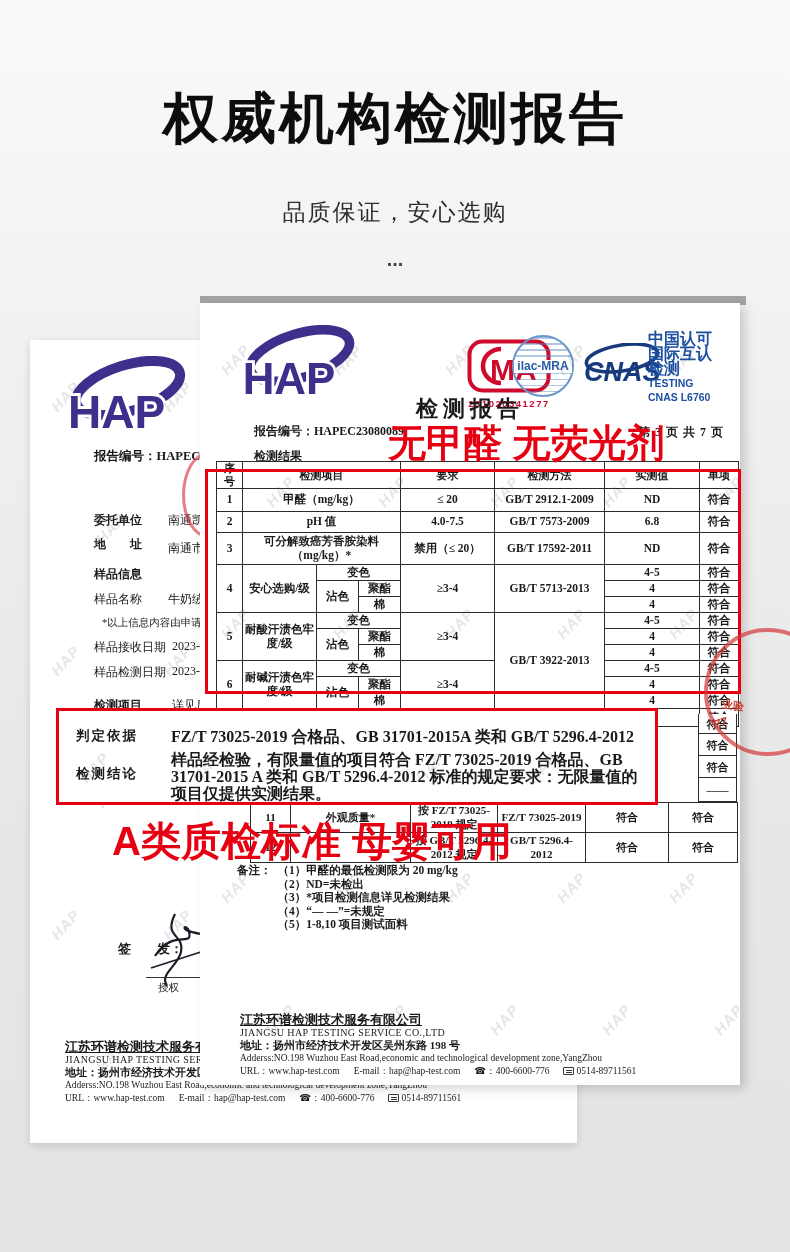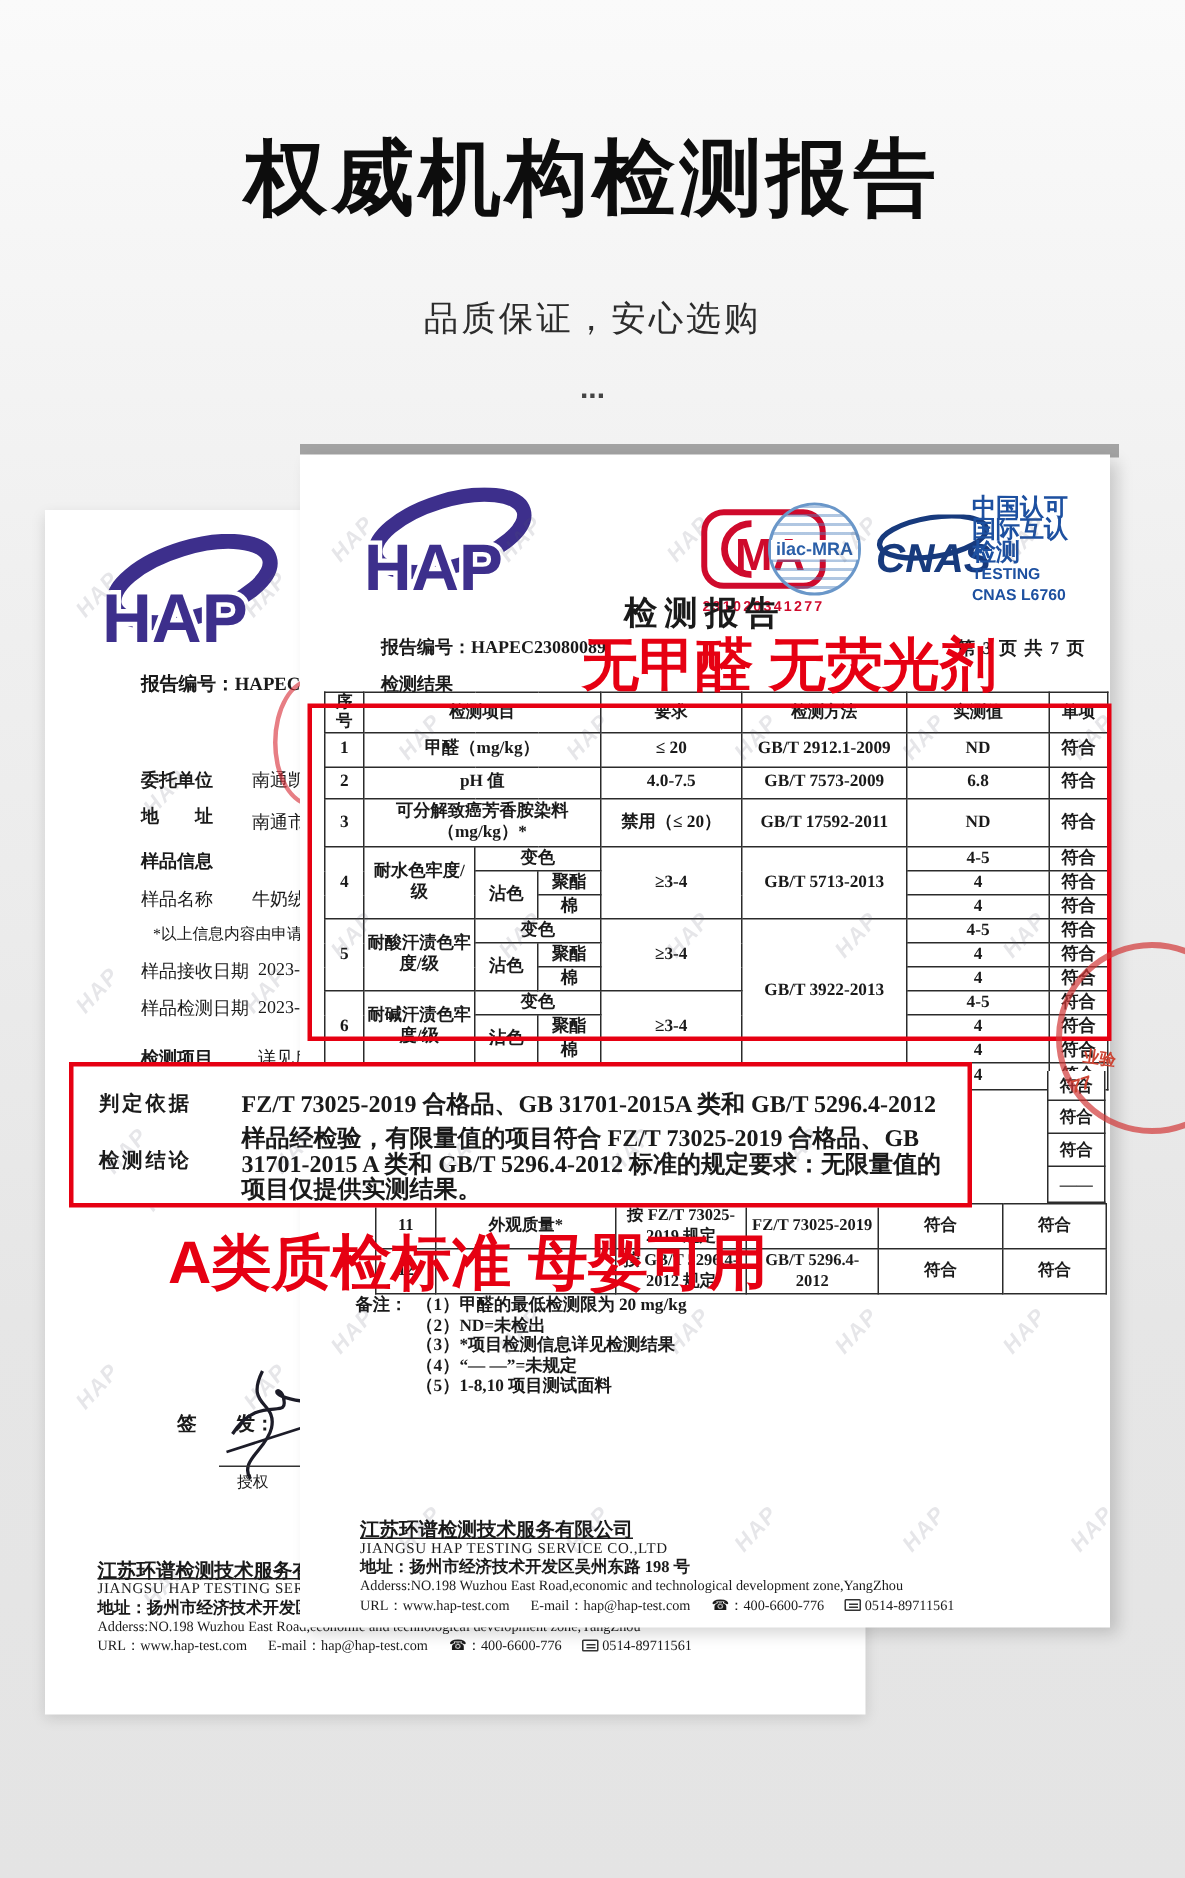--- a/index.html
+++ b/index.html
@@ -262,21 +262,21 @@
       <td>3</td>
           <td colspan="3">可分解致癌芳香胺染料（mg/kg）*</td>
       <td>禁用（≤ 20）</td>
           <td>GB/T 17592-2011</td>
       <td>ND</td>
           <td>符合</td>
     </tr>
 
     <tr class="rs">
       <td rowspan="3">4</td>
-      <td rowspan="3">耐水色牢度/级</td>
+      <td rowspan="3">安心选购/级</td>
       <td colspan="2">变色</td>
       <td rowspan="3">≥3-4</td>
       <td rowspan="3">GB/T 5713-2013</td>
       <td>4-5</td>
           <td>符合</td>
     </tr>
     <tr class="rs">
       <td rowspan="2">沾色</td>
       <td>聚酯</td>
       <td>4</td>
@@ -430,21 +430,21 @@
     <span class="wm" style="left: 175px; top: 708px;">HAP</span>
     <span class="wm" style="left: 287px; top: 708px;">HAP</span>
     <span class="wm" style="left: 399px; top: 708px;">HAP</span>
     <span class="wm" style="left: 511px; top: 708px;">HAP</span>
   </div>
 
 <div class="red-text" style="left:388px;top:406px;font-size:38px;margin-top:12px;">无甲醛 无荧光剂</div>
 
 <div class="red-box" style="left:205px;top:469px;width:536px;height:225px;"></div>
 
-<div class="red-box red-box2" style="left:46px;top:708px;width:602px;height:97px;">
+<div class="red-box red-box2" style="left:56px;top:708px;width:602px;height:97px;">
   <div class="verdict-lbl" style="left:17px;top:16px;">判定依据</div>
   <div class="verdict-txt" style="left:112px;top:17px;width:475px;">FZ/T 73025-2019 合格品、GB 31701-2015A 类和 GB/T 5296.4-2012</div>
   <div class="verdict-lbl" style="left:17px;top:54px;">检测结论</div>
   <div class="verdict-txt" style="left:112px;top:40px;width:478px;">样品经检验，有限量值的项目符合 FZ/T 73025-2019 合格品、GB 31701-2015 A 类和 GB/T 5296.4-2012 标准的规定要求：无限量值的项目仅提供实测结果。</div>
 <span class="wm" style="left: 18px; top: 48px;">HAP</span>
     <span class="wm" style="left: 130px; top: 48px;">HAP</span>
     <span class="wm" style="left: 242px; top: 48px;">HAP</span>
     <span class="wm" style="left: 354px; top: 48px;">HAP</span>
     <span class="wm" style="left: 466px; top: 48px;">HAP</span>
   </div>

